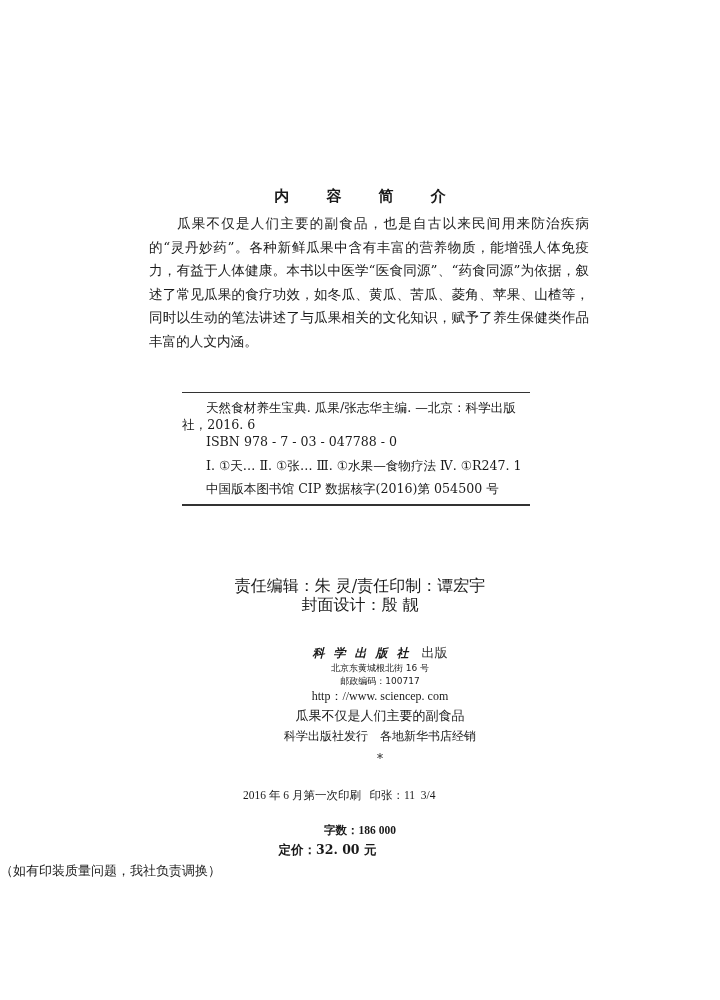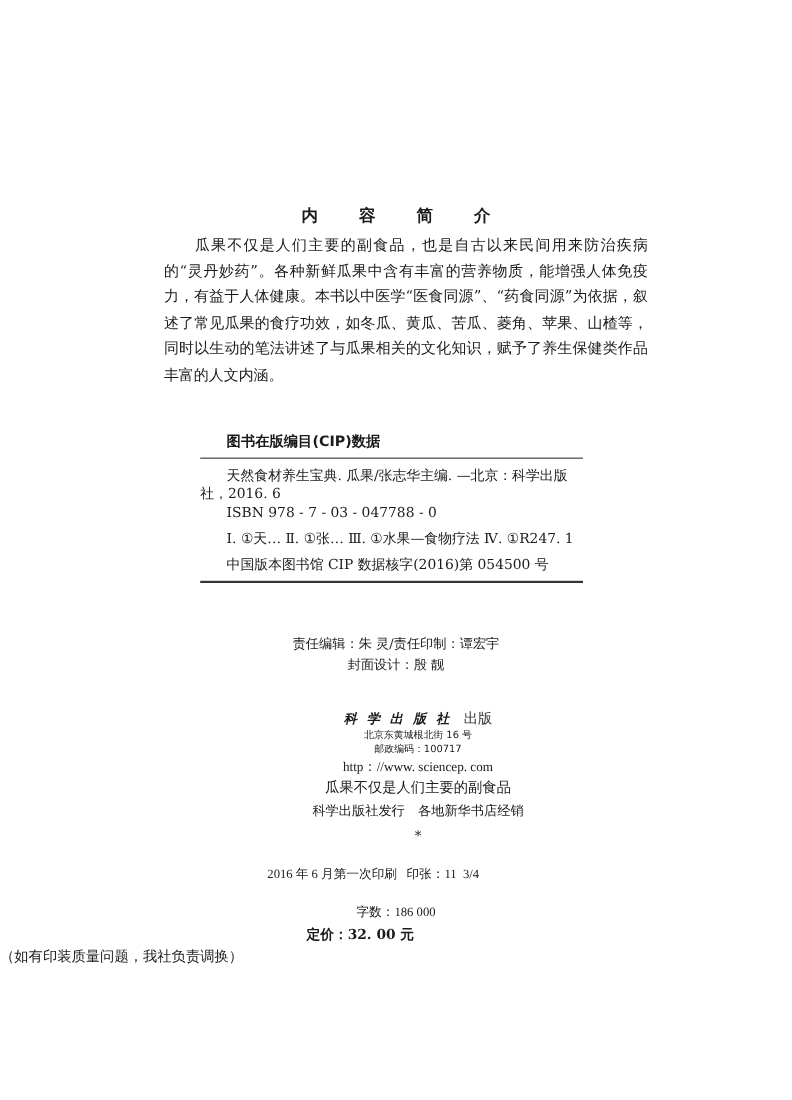--- a/index.html
+++ b/index.html
@@ -86,21 +86,21 @@
       padding-left: 24px;
       margin-top: 6px;
     }
     
     .credits {
       position: absolute;
       top: 576px;
       left: 0; width: 720px;
       text-align: center;
       font-family: "DejaVu Serif", "Liberation Serif", serif;
-      font-size: 12px;
+      font-size: 16px;
       line-height: 19px;
     }
     
     .publisher {
       position: absolute;
       top: 644px;
       left: 0; width: 720px;
       text-align: center;
       margin-left: 20px;
     }
@@ -155,20 +155,21 @@
     }
     .print-row span { white-space: pre; }
     .wordcount {
       position: absolute;
       top: 822px;
       left: 0; width: 720px;
       text-align: center;
       font-family: "Liberation Serif", "DejaVu Serif", serif;
       font-size: 11.5px;
       line-height: 16px;
+      font-weight: bold;
     }
     .price {
       position: absolute;
       top: 840px;
       left: 0; width: 655px;
       text-align: center;
       font-family: "DejaVu Serif", "Liberation Serif", serif;
       font-weight: bold;
       font-size: 12.5px;
       line-height: 20px;
@@ -185,21 +186,20 @@
   </style>
 </head>
 <body>
 
 <div class="page">
 
   <div class="summary-title">内 容 简 介</div>
   <p class="summary-body">瓜果不仅是人们主要的副食品，也是自古以来民间用来防治疾病的“灵丹妙药”。各种新鲜瓜果中含有丰富的营养物质，能增强人体免疫力，有益于人体健康。本书以中医学“医食同源”、“药食同源”为依据，叙述了常见瓜果的食疗功效，如冬瓜、黄瓜、苦瓜、菱角、苹果、山楂等，同时以生动的笔法讲述了与瓜果相关的文化知识，赋予了养生保健类作品丰富的人文内涵。</p>
 
   <div class="cip">
-    <div class="cip-title">图书在版编目(CIP)数据</div>
     <div class="rule-thin"></div>
     <p class="cip-para">天然食材养生宝典. 瓜果/张志华主编. —北京：科学出版社，2016. 6</p>
     <div class="cip-isbn">ISBN 978 - 7 - 03 - 047788 - 0</div>
     <div class="cip-gap"></div>
     <p class="cip-para">Ⅰ. ①天…  Ⅱ. ①张…  Ⅲ. ①水果—食物疗法  Ⅳ. ①R247. 1</p>
     <div class="cip-record">中国版本图书馆 CIP 数据核字(2016)第 054500 号</div>
     <div class="rule-thick"></div>
   </div>
 
   <div class="credits">

